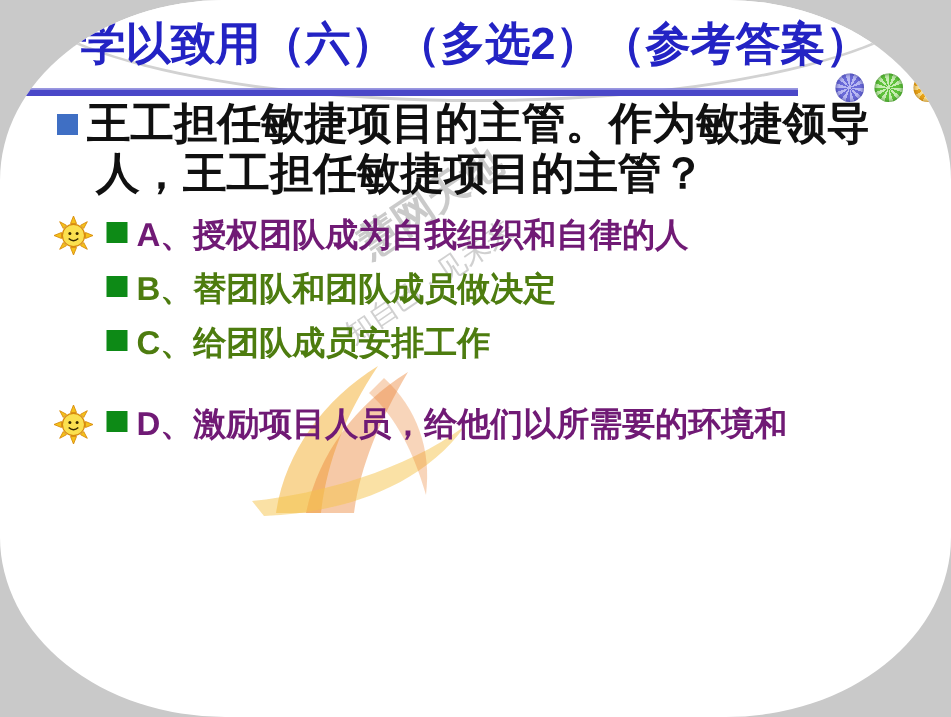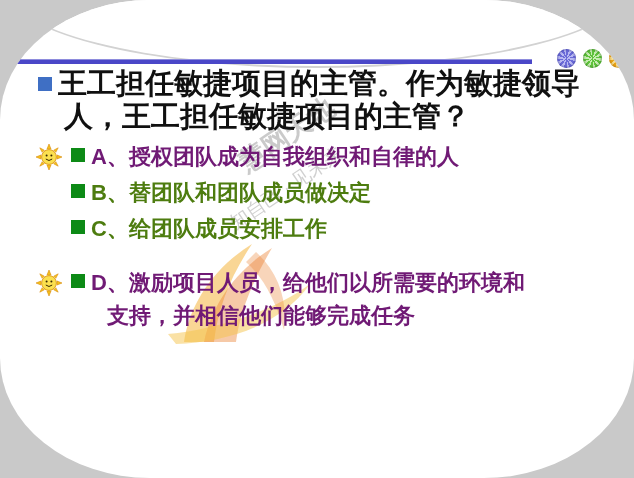--- a/index.html
+++ b/index.html
@@ -228,20 +228,21 @@
         <path d="M44 120 C52 82 76 48 112 26 C92 60 80 90 76 120 Z" fill="#e8731b" opacity="0.45"></path>
         <path d="M8 112 C50 108 110 92 150 62 C120 104 66 120 16 122 Z" fill="#f3b92c" opacity="0.5"></path>
         <path d="M96 30 C118 50 128 78 124 108 C116 80 104 56 86 40 Z" fill="#e8731b" opacity="0.35"></path>
       </svg>
       <div id="wm-text">慧网天地</div>
       <div id="wm-sub">知自己 · 见未来</div>
     </div>
 
     <div id="header-oval"></div>
     <div id="header-band"></div>
+    <div id="title-text">学以致用（六）（多选2）（参考答案）</div>
     <div id="title-underline"></div>
 
     <div id="sphere-row">
       <div class="sphere sphere-blue"></div>
       <div class="sphere sphere-green"></div>
       <div class="sphere sphere-orange"></div>
     </div>
 
     <div id="body-content">
 
@@ -298,19 +299,18 @@
             <path d="M3.8 22.2 L6.2 17.7 L8.3 19.8 Z"></path>
               <path d="M22.2 22.2 L19.8 17.7 L17.7 19.8 Z"></path>
           </g>
           <circle cx="13" cy="13" r="7.4" fill="#fbe04f" stroke="#d88b0c" stroke-width="0.8"></circle>
           <circle cx="10.6" cy="11.6" r="1" fill="#3a2a00"></circle>
           <circle cx="15.4" cy="11.6" r="1" fill="#3a2a00"></circle>
           <path d="M9.8 15 Q13 18 16.2 15" stroke="#3a2a00" stroke-width="1" fill="none"></path>
         </svg>
         <div class="opt-body opt-red">
           <span class="sq sq-green"></span><span class="opt-letter">D、</span><span>激励项目人员，给他们以所需要的环境和</span>
-          <span class="opt-cont">支持，并相信他们能够完成任务</span>
         </div>
       </div>
 
     </div>
   </div>
 </div>
 
 </body></html>

